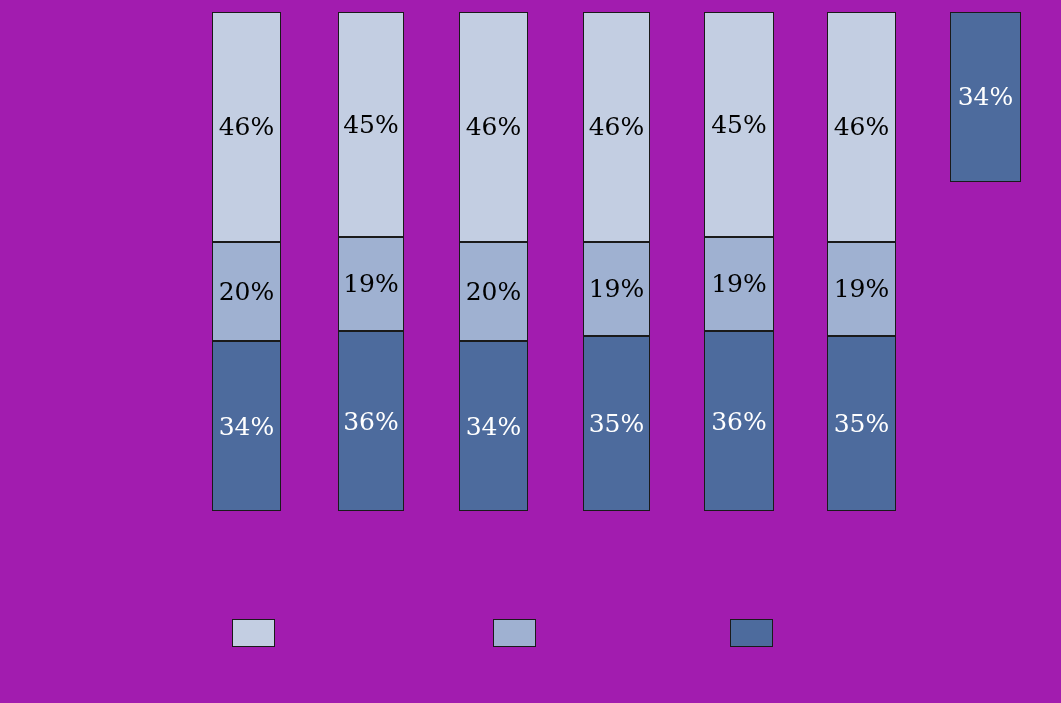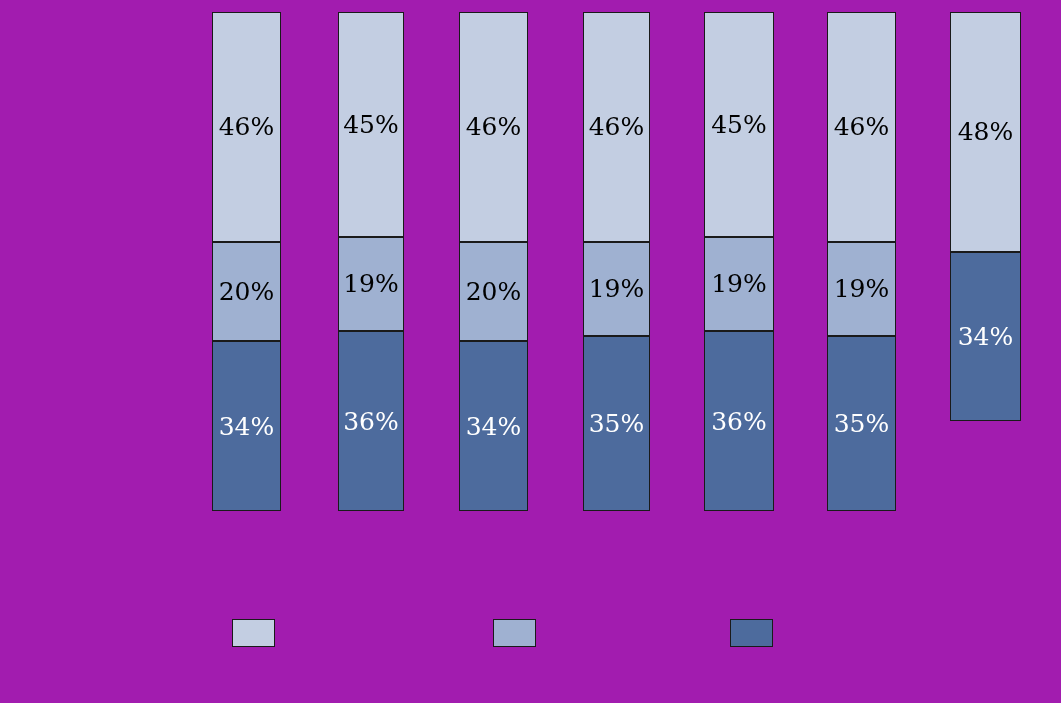--- a/index.html
+++ b/index.html
@@ -180,23 +180,20 @@
           <span class="seg-label" style="color: rgb(0, 0, 0);">46%</span>
         </div>
         <div class="seg" style="background: rgb(159, 177, 209); height: 94.81px;">
           <span class="seg-label" style="color: rgb(0, 0, 0);">19%</span>
         </div>
         <div class="seg" style="background: rgb(77, 107, 157); height: 174.65px;">
           <span class="seg-label" style="color: rgb(255, 255, 255);">35%</span>
         </div>
       </div>
       <div class="bar" style="left: 950px; top: 12px; width: 71px; height: 499px;">
-        <div class="seg" style="background: rgb(195, 206, 226); height: 239.52px;">
-          <span class="seg-label" style="color: rgb(0, 0, 0);">48%</span>
-        </div>
         <div class="seg" style="background: rgb(77, 107, 157); height: 169.66px;">
           <span class="seg-label" style="color: rgb(255, 255, 255);">34%</span>
         </div>
       </div>
     </div>
 
   <div class="axis-labels">
 
   <div class="axis-label" style="left: 212px; width: 69px;"></div>
       <div class="axis-label" style="left: 338px; width: 66px;"></div>

